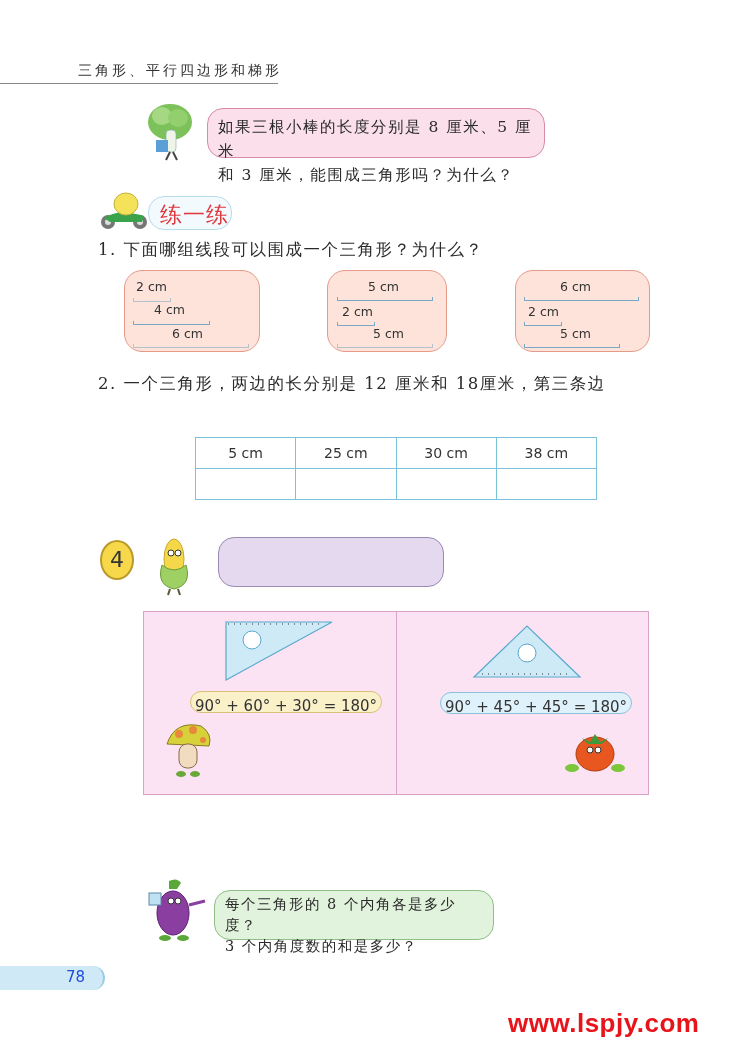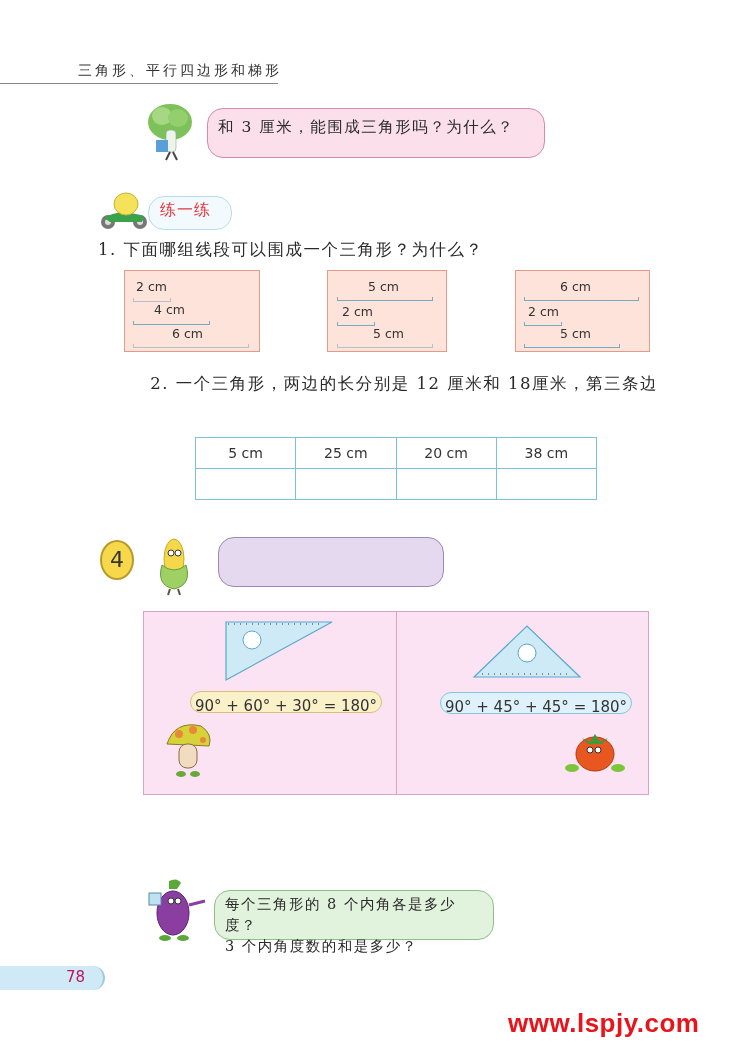--- a/index.html
+++ b/index.html
@@ -10,69 +10,70 @@
   .header-rule { left: 0; top: 83px; width: 278px; height: 1px; background: #888; }
 
   .bubble { position: absolute; border-radius: 16px; font-size: 15.5px; line-height: 24px;
             padding: 6px 10px; letter-spacing: 1.5px; box-sizing: border-box; }
   .bubble-pink { left: 207px; top: 108px; width: 338px; height: 50px; background: #fbe0ec; border: 1px solid #d88aa8; }
   .bubble-purple { left: 218px; top: 537px; width: 226px; height: 50px; background: #e5d9f0; border: 1px solid #9b8ab5; }
   .bubble-green { left: 214px; top: 890px; width: 280px; height: 50px; background: #e2f3dd; border: 1px solid #8fbf86; font-size: 14.5px; line-height: 21px; padding: 3px 10px; }
 
   .practice-cloud { left: 148px; top: 196px; width: 82px; height: 32px; border-radius: 16px;
                     background: #f3fafd; border: 1px solid #b9dcec; }
-  .practice-label { left: 160px; top: 200px; font-size: 16px; color: #e0383e; font-family: "DejaVu Sans", sans-serif; letter-spacing: 1px; }
-
-  .q-text { font-size: 16.5px; letter-spacing: 1.5px; line-height: 32px; text-align: right; }
+  .practice-label { left: 160px; top: 200px; font-size: 22px; color: #e0383e; font-family: "DejaVu Sans", sans-serif; letter-spacing: 1px; }
+
+  .q-text { font-size: 16.5px; letter-spacing: 1.5px; line-height: 32px; }
   .q1 { left: 98px; top: 234px; }
   .q2 { left: 98px; top: 368px; width: 560px; }
   .q2 .indent { padding-left: 24px; display: block; }
   .check { color: #d6337e; font-family: "DejaVu Sans", sans-serif; }
 
-  .seg-card { position: absolute; top: 270px; height: 82px; background: #fde3da; border: 1px solid #e59a8a; border-radius: 0; box-sizing: border-box; }
+  .seg-card { position: absolute; top: 270px; height: 82px; background: #fde3da; border: 1px solid #e59a8a; border-radius: 18px; box-sizing: border-box; }
   .seg { position: absolute; height: 4px; border-left: 1px solid #7aa9c5; border-right: 1px solid #7aa9c5; border-bottom: 1px solid #7aa9c5; box-sizing: border-box; }
   .seg.gray { border-color: #b5c2cb; }
   .seg-label { position: absolute; font-size: 12.5px; color: #333; font-family: "DejaVu Sans", sans-serif; }
 
   table.answer { position: absolute; left: 195px; top: 437px; width: 402px; border-collapse: collapse; }
   table.answer td { border: 1.5px solid #78c3d9; height: 28px; text-align: center; font-size: 14px; font-family: "DejaVu Sans", sans-serif; color: #333; width: 25%; }
 
   .badge4 { left: 100px; top: 540px; width: 34px; height: 40px; border-radius: 50%; background: #f7d84a; border: 2px solid #b79a2a; box-sizing: border-box; text-align: center; line-height: 36px; font-size: 22px; font-family: "DejaVu Sans", sans-serif; color: #333; }
 
   .panel { position: absolute; left: 143px; top: 611px; width: 506px; height: 184px; background: #fbe3f3; border: 1px solid #d9a3c8; box-sizing: border-box; }
   .panel-divider { position: absolute; left: 396px; top: 611px; width: 1px; height: 184px; background: #d9a3c8; }
 
   .eq-bubble { position: absolute; height: 22px; border-radius: 14px; box-sizing: border-box; font-family: "DejaVu Sans", sans-serif; font-size: 15px; line-height: 28px; text-align: center; color: #333; }
   .eq-left { left: 190px; top: 691px; width: 192px; background: #fbf1c9; border: 1px solid #d8c07a; }
   .eq-right { left: 440px; top: 692px; width: 192px; background: #dff1fb; border: 1px solid #8cc2dc; }
 
   .body-text { left: 143px; top: 805px; width: 520px; font-size: 16.5px; letter-spacing: 1.5px; line-height: 32px; }
 
   .page-tab { left: 0; top: 966px; width: 105px; height: 24px; background: #cfe9f6; border-radius: 0 14px 14px 0; border-right: 2px solid #9ccbe3; box-sizing: border-box; }
-  .page-num { left: 66px; top: 968px; font-size: 15px; font-family: "DejaVu Sans", sans-serif; color: #be185d; }
+  .page-num { left: 66px; top: 968px; font-size: 15px; font-family: "DejaVu Sans", sans-serif; color: #1d4ed8; }
   .watermark { left: 508px; top: 1008px; font-size: 26px; font-weight: bold; color: #e8141b; font-family: "Liberation Sans", sans-serif; letter-spacing: 0.5px; }
 </style>
 </head>
 <body>
 
 <div class="abs header-title">三角形、平行四边形和梯形</div>
 <div class="abs header-rule"></div>
 
 <div class="abs" style="left:140px;top:100px;width:60px;height:62px;">
   <svg width="60" height="62" viewBox="0 0 60 62">
     <ellipse cx="30" cy="22" rx="22" ry="18" fill="#7cc15a"></ellipse>
     <ellipse cx="22" cy="16" rx="10" ry="9" fill="#a6d884"></ellipse>
     <ellipse cx="38" cy="18" rx="10" ry="9" fill="#93cf6c"></ellipse>
     <rect x="26" y="30" width="10" height="22" rx="4" fill="#eef5e8" stroke="#8aa" stroke-width="0.6"></rect>
     <rect x="16" y="40" width="12" height="12" fill="#5aa0d6"></rect>
     <line x1="30" y1="52" x2="26" y2="60" stroke="#444" stroke-width="2"></line>
     <line x1="33" y1="52" x2="37" y2="60" stroke="#444" stroke-width="2"></line>
   </svg>
 </div>
 <div class="bubble bubble-pink">
+  <div>如果三根小棒的长度分别是 8 厘米、5 厘米</div>
   <div>和 3 厘米，能围成三角形吗？为什么？</div>
 </div>
 
 <div class="abs" style="left:98px;top:190px;width:54px;height:40px;">
   <svg width="54" height="40" viewBox="0 0 54 40">
     <circle cx="10" cy="32" r="7" fill="#777"></circle>
       <circle cx="10" cy="32" r="3" fill="#ddd"></circle>
     <circle cx="42" cy="32" r="7" fill="#777"></circle>
       <circle cx="42" cy="32" r="3" fill="#ddd"></circle>
     <path d="M6 28 Q20 18 46 26 L44 32 L12 32 Z" fill="#3aa24a"></path>
@@ -113,21 +114,21 @@
 
 <div class="abs q-text q2">
   <span>2. 一个三角形，两边的长分别是 12 厘米和 18厘米，第三条边</span>
 </div>
 
 <table class="answer">
   <tbody>
       <tr>
     <td>5 cm</td>
     <td>25 cm</td>
-    <td>20 cm</td>
+    <td>30 cm</td>
     <td>38 cm</td>
   </tr>
   <tr>
     <td></td>
     <td></td>
     <td></td>
     <td></td>
   </tr>
 </tbody>
   </table>

